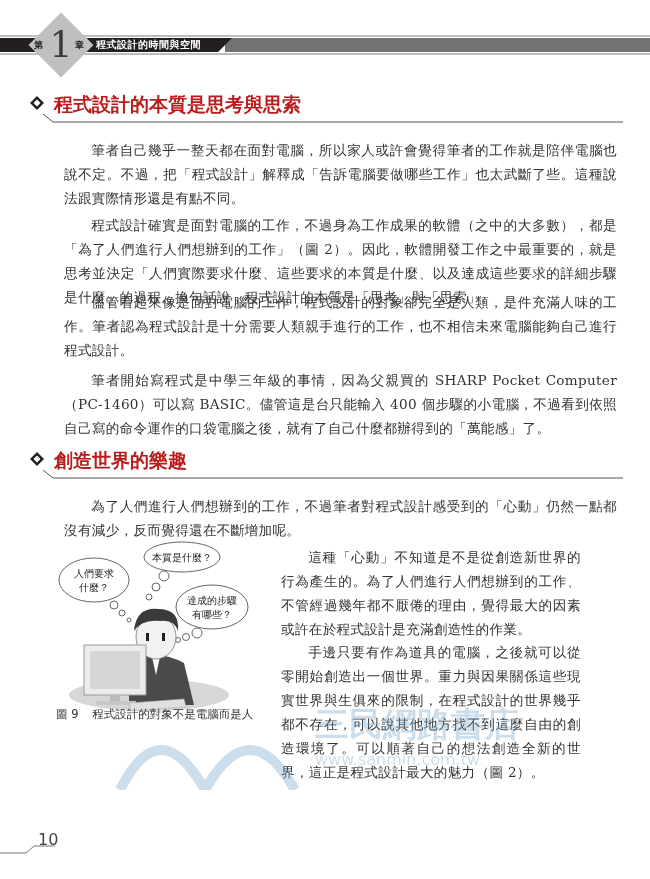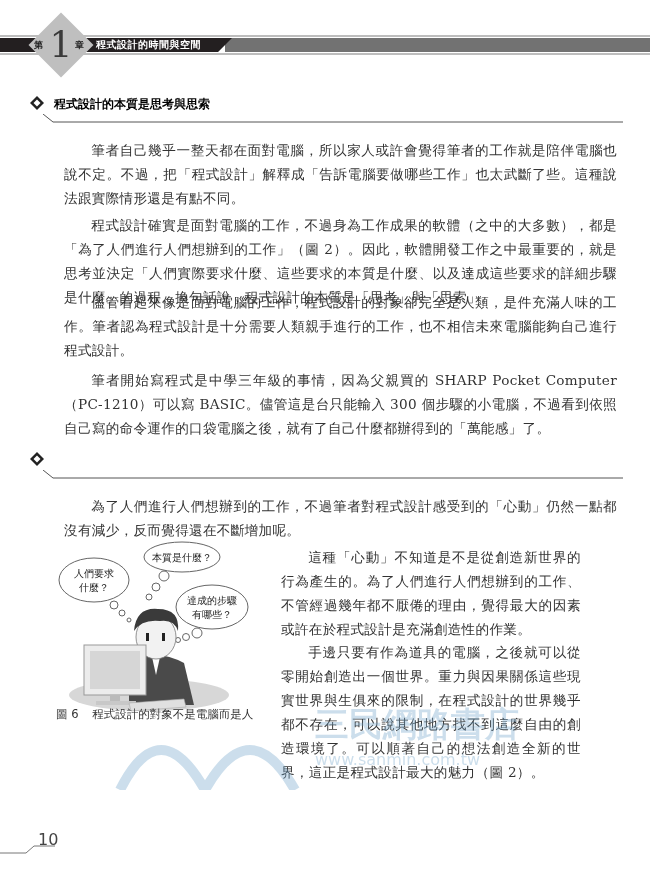--- a/index.html
+++ b/index.html
@@ -20,21 +20,21 @@
   .chap-pre, .chap-post { position:absolute; top:3px; font-size:9px; font-weight:bold; color:#222;
               font-family:"DejaVu Sans",sans-serif; line-height:14px; }
   .chap-pre { left:34px; } .chap-post { left:75px; }
   .chap-title { position:absolute; left:96px; top:3px; font-family:"DejaVu Sans",sans-serif;
                 font-weight:bold; font-size:10px; color:#ffffff; line-height:14px; letter-spacing:0.5px; }
 
   
   .section-head { position:absolute; left:28px; height:34px; width:595px; }
   .sh-icon { position:absolute; left:2px; top:4px; width:14px; height:14px; }
   .sh-text { position:absolute; left:26px; top:0; font-family:"DejaVu Sans",sans-serif; font-weight:bold;
-             font-size:12px; color:#000000; line-height:24px; }
+             font-size:19px; color:#b91c1c; line-height:24px; }
   .sh-line { position:absolute; left:15px; top:22px; width:580px; height:10px; }
 
   
   .para { position:absolute; font-size:13.6px; line-height:24px; color:#333; text-align:justify;
           text-indent:2em; margin:8px; letter-spacing:0.3px; }
   .full { left:56px; width:553px; }
   .half { left:273px; width:300px; }
 
   
   .figure { position:absolute; left:34px; top:535px; width:220px; height:200px; }
@@ -73,27 +73,28 @@
   </svg>
   <span class="sh-text">程式設計的本質是思考與思索</span>
   <svg class="sh-line" viewBox="0 0 580 10" preserveAspectRatio="none">
     <polyline points="0,0 10,8 580,8" fill="none" stroke="#555" stroke-width="1"></polyline>
   </svg>
 </div>
 
 <p class="para full" style="top:130px;">筆者自己幾乎一整天都在面對電腦，所以家人或許會覺得筆者的工作就是陪伴電腦也說不定。不過，把「程式設計」解釋成「告訴電腦要做哪些工作」也太武斷了些。這種說法跟實際情形還是有點不同。</p>
 <p class="para full" style="top:205px;">程式設計確實是面對電腦的工作，不過身為工作成果的軟體（之中的大多數），都是「為了人們進行人們想辦到的工作」（圖 2）。因此，軟體開發工作之中最重要的，就是思考並決定「人們實際要求什麼、這些要求的本質是什麼、以及達成這些要求的詳細步驟是什麼」的過程。換句話說，程式設計的本質是「思考」與「思索」。</p>
 <p class="para full" style="top:282px;">儘管看起來像是面對電腦的工作，程式設計的對象卻完全是人類，是件充滿人味的工作。筆者認為程式設計是十分需要人類親手進行的工作，也不相信未來電腦能夠自己進行程式設計。</p>
-<p class="para full" style="top:360px;">筆者開始寫程式是中學三年級的事情，因為父親買的 SHARP Pocket Computer（PC-1210）可以寫 BASIC。儘管這是台只能輸入 300 個步驟的小電腦，不過看到依照自己寫的命令運作的口袋電腦之後，就有了自己什麼都辦得到的「萬能感」了。</p>
+<p class="para full" style="top:360px;">筆者開始寫程式是中學三年級的事情，因為父親買的 SHARP Pocket Computer（PC-1460）可以寫 BASIC。儘管這是台只能輸入 400 個步驟的小電腦，不過看到依照自己寫的命令運作的口袋電腦之後，就有了自己什麼都辦得到的「萬能感」了。</p>
 
 <div class="section-head" style="top:448px;">
   <svg class="sh-icon" viewBox="0 0 14 14">
     <polygon points="7,0 14,7 7,14 0,7" fill="#222"></polygon>
     <polygon points="7,3.5 10.5,7 7,10.5 3.5,7" fill="#fff"></polygon>
   </svg>
+  <span class="sh-text">創造世界的樂趣</span>
   <svg class="sh-line" viewBox="0 0 580 10" preserveAspectRatio="none">
     <polyline points="0,0 10,8 580,8" fill="none" stroke="#555" stroke-width="1"></polyline>
   </svg>
 </div>
 
 <p class="para full" style="top:486px;">為了人們進行人們想辦到的工作，不過筆者對程式設計感受到的「心動」仍然一點都沒有減少，反而覺得還在不斷增加呢。</p>
 <p class="para half" style="top:537px;">這種「心動」不知道是不是從創造新世界的行為產生的。為了人們進行人們想辦到的工作、不管經過幾年都不厭倦的理由，覺得最大的因素或許在於程式設計是充滿創造性的作業。</p>
 <p class="para half" style="top:632px;">手邊只要有作為道具的電腦，之後就可以從零開始創造出一個世界。重力與因果關係這些現實世界與生俱來的限制，在程式設計的世界幾乎都不存在，可以說其他地方找不到這麼自由的創造環境了。可以順著自己的想法創造全新的世界，這正是程式設計最大的魅力（圖 2）。</p>
 
 <svg class="figure" viewBox="0 0 220 200">
@@ -132,21 +133,21 @@
 
   <rect x="50" y="110" width="62" height="50" fill="#ececec" stroke="#999" stroke-width="1"></rect>
   <rect x="56" y="116" width="50" height="38" fill="#d6d6d6"></rect>
   <rect x="76" y="160" width="10" height="8" fill="#bbb"></rect>
   <rect x="62" y="166" width="40" height="4" fill="#c8c8c8"></rect>
 
   <path d="M95,168 L150,164 L152,172 L97,176 Z" fill="#e0e0e0" stroke="#aaa" stroke-width="0.6"></path>
 </svg>
 
 <div class="fig-caption">
-  <span class="fnum">圖 6</span>
+  <span class="fnum">圖 9</span>
   <span>程式設計的對象不是電腦而是人</span>
 </div>
 
 <div class="watermark">
   <svg width="190" height="90" viewBox="0 0 190 90">
     <g fill="none" stroke="#6fa3c9" stroke-width="10">
       <path d="M10,90 Q50,10 95,90"></path>
       <path d="M95,90 Q140,10 185,90"></path>
     </g>
   </svg>

